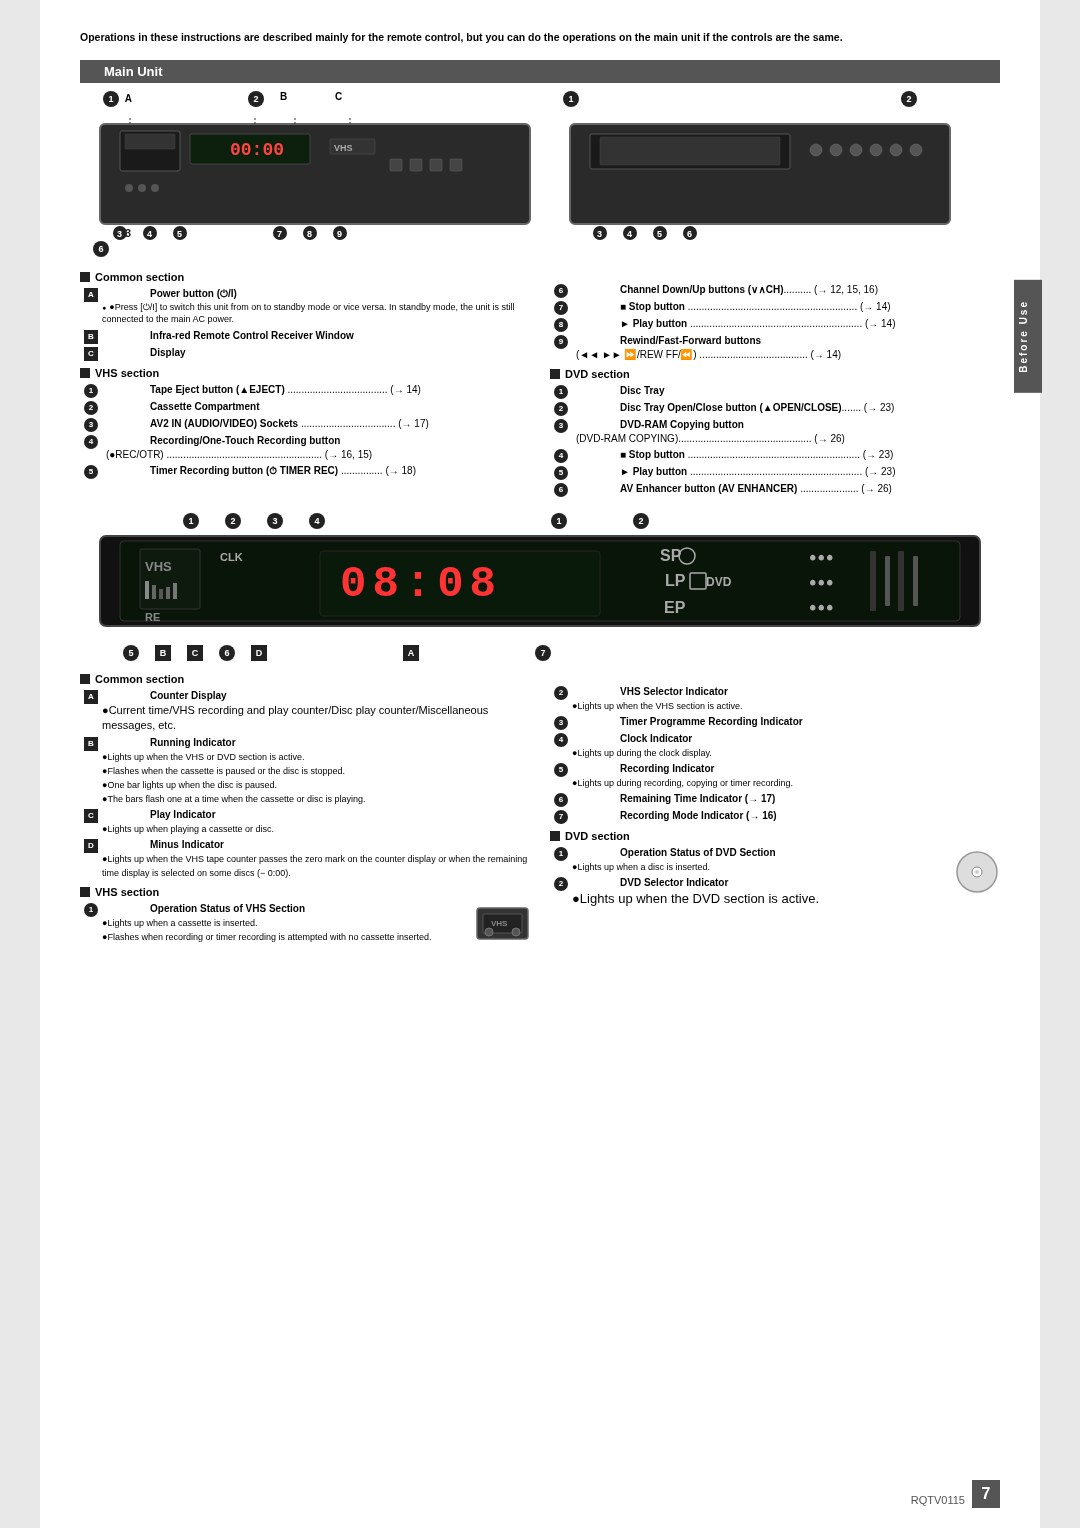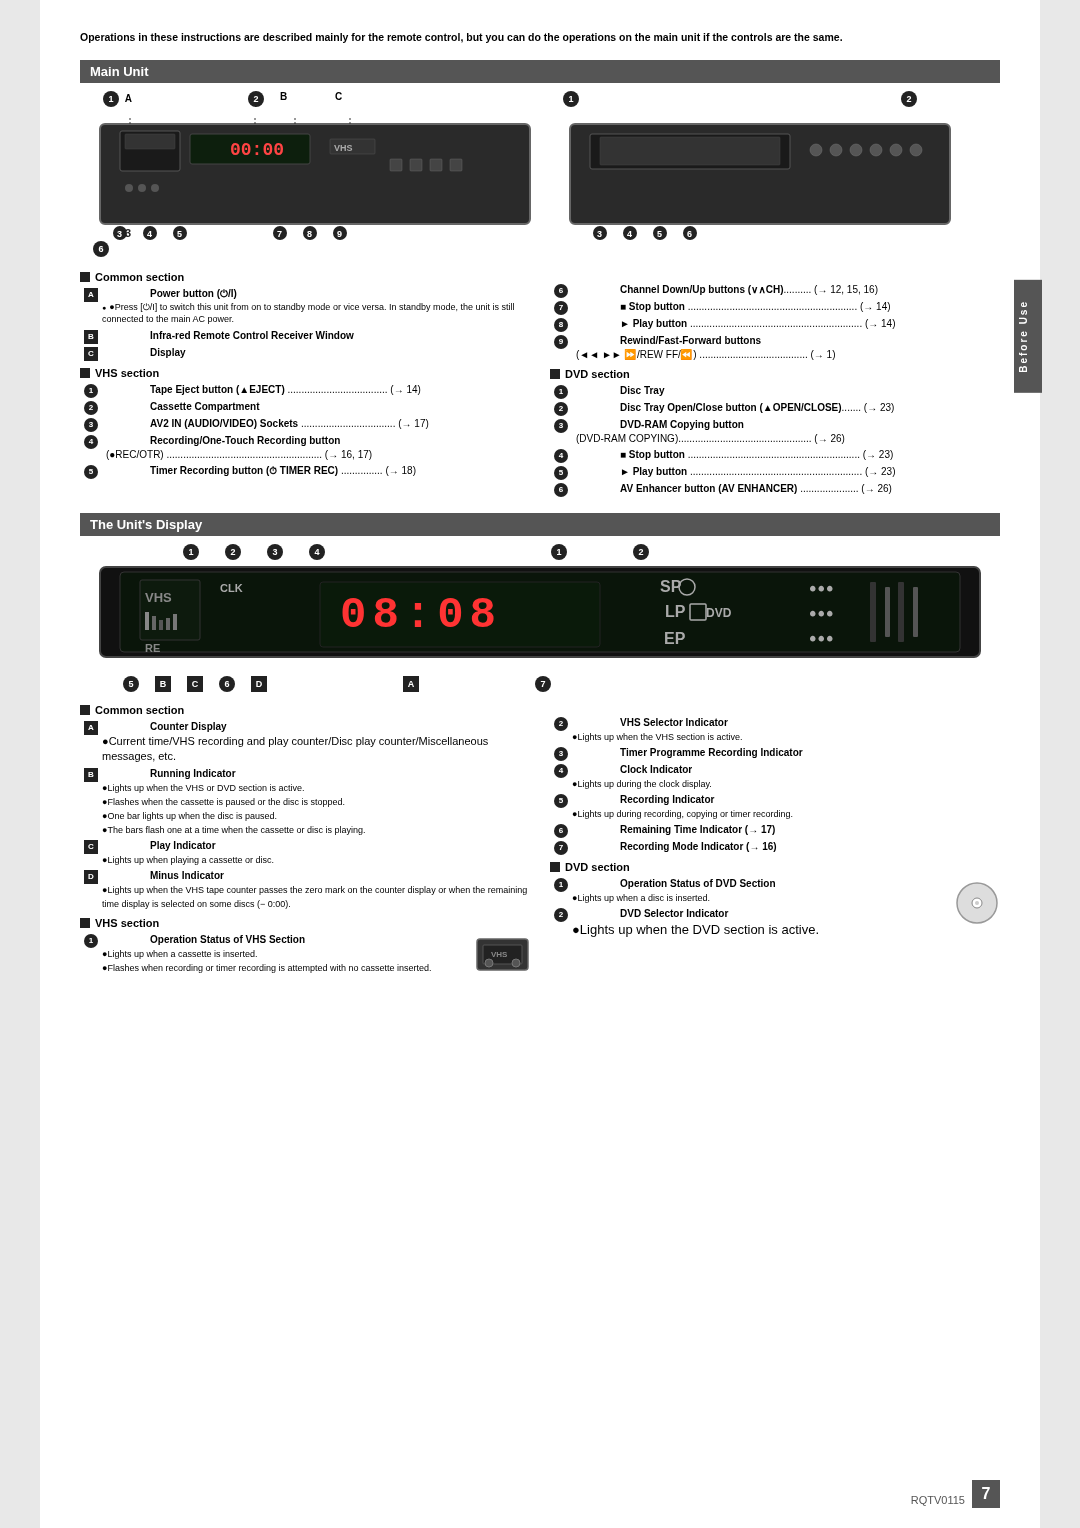--- a/index.html
+++ b/index.html
@@ -35,21 +35,21 @@
       margin-bottom: 14px;
       line-height: 1.5;
     }
     .intro-text strong { font-weight: bold; }
     
     .section-header {
       background: #555;
       color: #fff;
       font-size: 13px;
       font-weight: bold;
-      padding: 4px 10px;
+      padding: 4px 24px;
       margin-bottom: 8px;
     }
     
     .controls-grid {
       display: flex;
       gap: 20px;
       margin-bottom: 14px;
     }
     .controls-left {
       flex: 1;
@@ -339,21 +339,21 @@
         <div class="item-row">
           <span class="item-label-circle">2</span>
           <span class="item-text"><strong>Cassette Compartment</strong></span>
         </div>
         <div class="item-row">
           <span class="item-label-circle">3</span>
           <span class="item-text"><strong>AV2 IN (AUDIO/VIDEO) Sockets</strong> .................................. (→ 17)</span>
         </div>
         <div class="item-row">
           <span class="item-label-circle">4</span>
-          <span class="item-text"><strong>Recording/One-Touch Recording button</strong><br><span style="padding-left:4px;">(●REC/OTR) ........................................................ (→ 16, 17)</span></span>
+          <span class="item-text"><strong>Recording/One-Touch Recording button</strong><br><span style="padding-left:4px;">(●REC/OTR) ........................................................ (→ 16, 15)</span></span>
         </div>
         <div class="item-row">
           <span class="item-label-circle">5</span>
           <span class="item-text"><strong>Timer Recording button (⏱ TIMER REC)</strong> ............... (→ 18)</span>
         </div>
       </div>
 
       <div class="controls-right">
 
         <div style="margin-bottom: 6px; padding-top: 18px;">
@@ -364,21 +364,21 @@
           <div class="item-row">
             <span class="item-label-circle">7</span>
             <span class="item-text"><strong>■ Stop button</strong> ............................................................. (→ 14)</span>
           </div>
           <div class="item-row">
             <span class="item-label-circle">8</span>
             <span class="item-text"><strong>► Play button</strong> .............................................................. (→ 14)</span>
           </div>
           <div class="item-row">
             <span class="item-label-circle">9</span>
-            <span class="item-text"><strong>Rewind/Fast-Forward buttons</strong><br><span style="padding-left:4px;">(◄◄ ►► ⏩/REW FF/⏪) ....................................... (→ 1)</span></span>
+            <span class="item-text"><strong>Rewind/Fast-Forward buttons</strong><br><span style="padding-left:4px;">(◄◄ ►► ⏩/REW FF/⏪) ....................................... (→ 14)</span></span>
           </div>
         </div>
 
         <div class="subsection-title">
           <span class="square-bullet"></span>
           <span>DVD section</span>
         </div>
 
         <div class="item-row">
           <span class="item-label-circle">1</span>
@@ -400,21 +400,20 @@
           <span class="item-label-circle">5</span>
           <span class="item-text"><strong>► Play button</strong> .............................................................. (→ 23)</span>
         </div>
         <div class="item-row">
           <span class="item-label-circle">6</span>
           <span class="item-text"><strong>AV Enhancer button (AV ENHANCER)</strong> ..................... (→ 26)</span>
         </div>
       </div>
     </div>
 
-    <div class="section-header">The Unit's Display</div>
 
     <div style="position:relative; margin-bottom:6px;">
       
       <div style="display:flex; font-size:10px; font-weight:bold; padding:0 0 2px 100px; gap:20px;">
         <span><span class="num-badge">1</span></span>
         <span><span class="num-badge">2</span></span>
         <span><span class="num-badge">3</span></span>
         <span><span class="num-badge">4</span></span>
         <span style="margin-left:200px;"><span class="num-badge">1</span></span>
         <span style="margin-left:40px;"><span class="num-badge">2</span></span>

